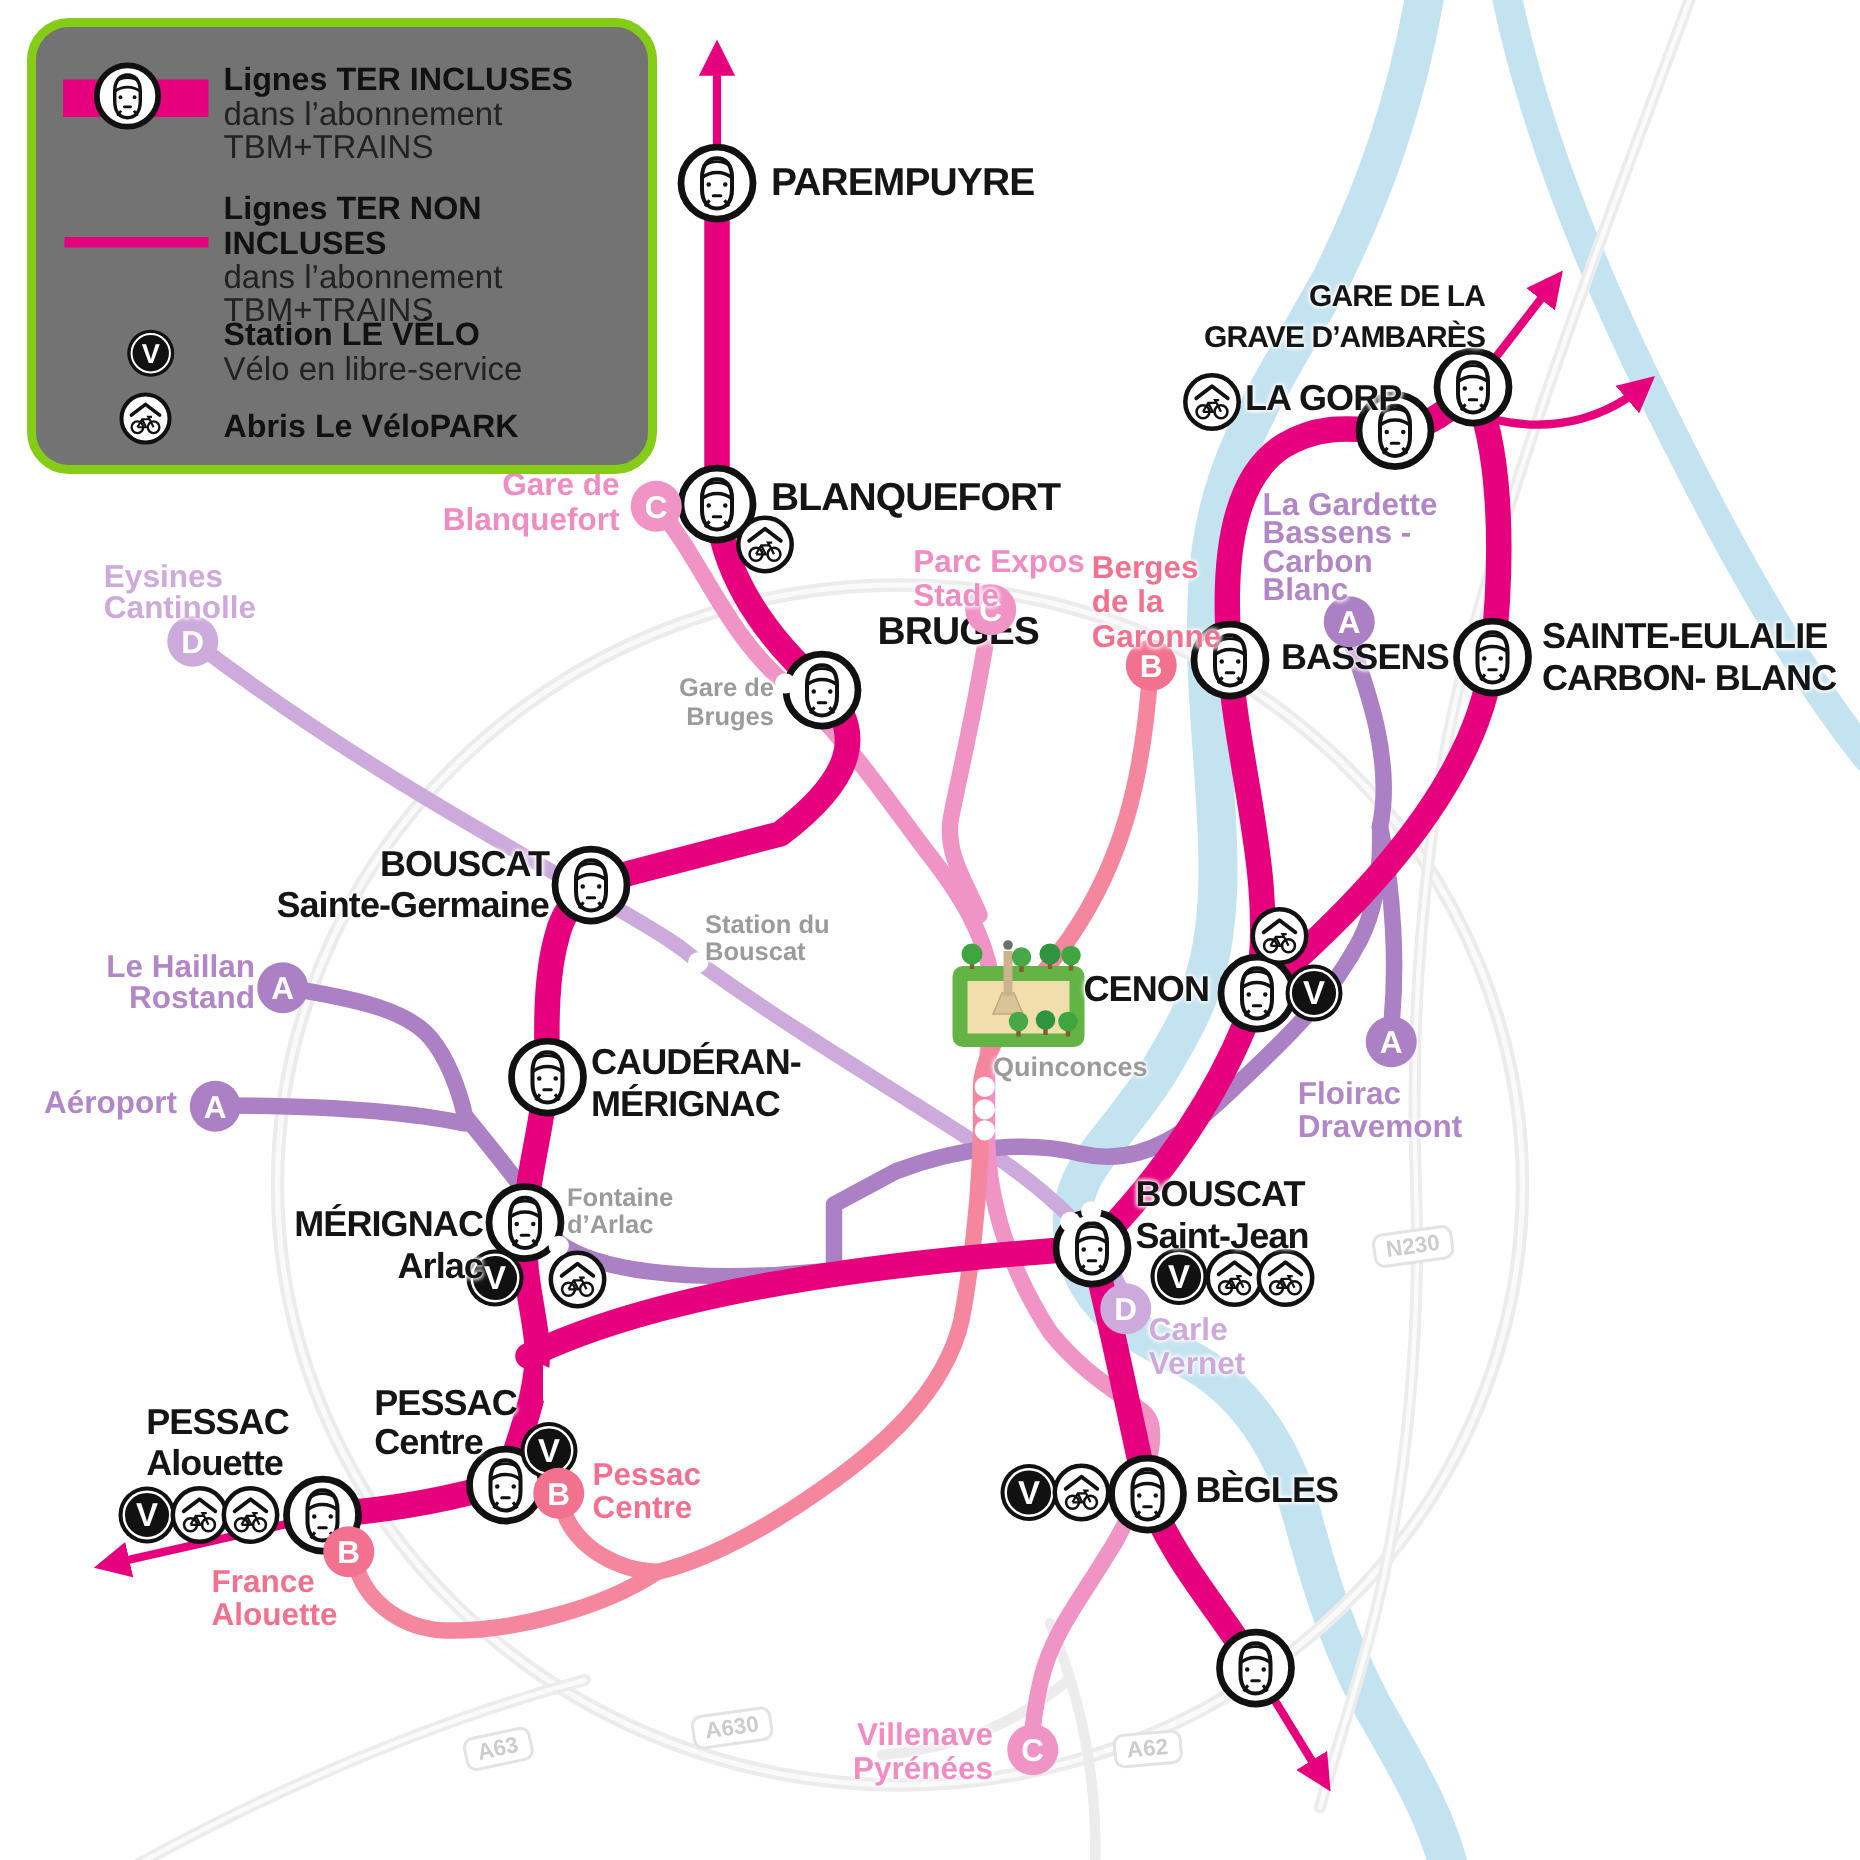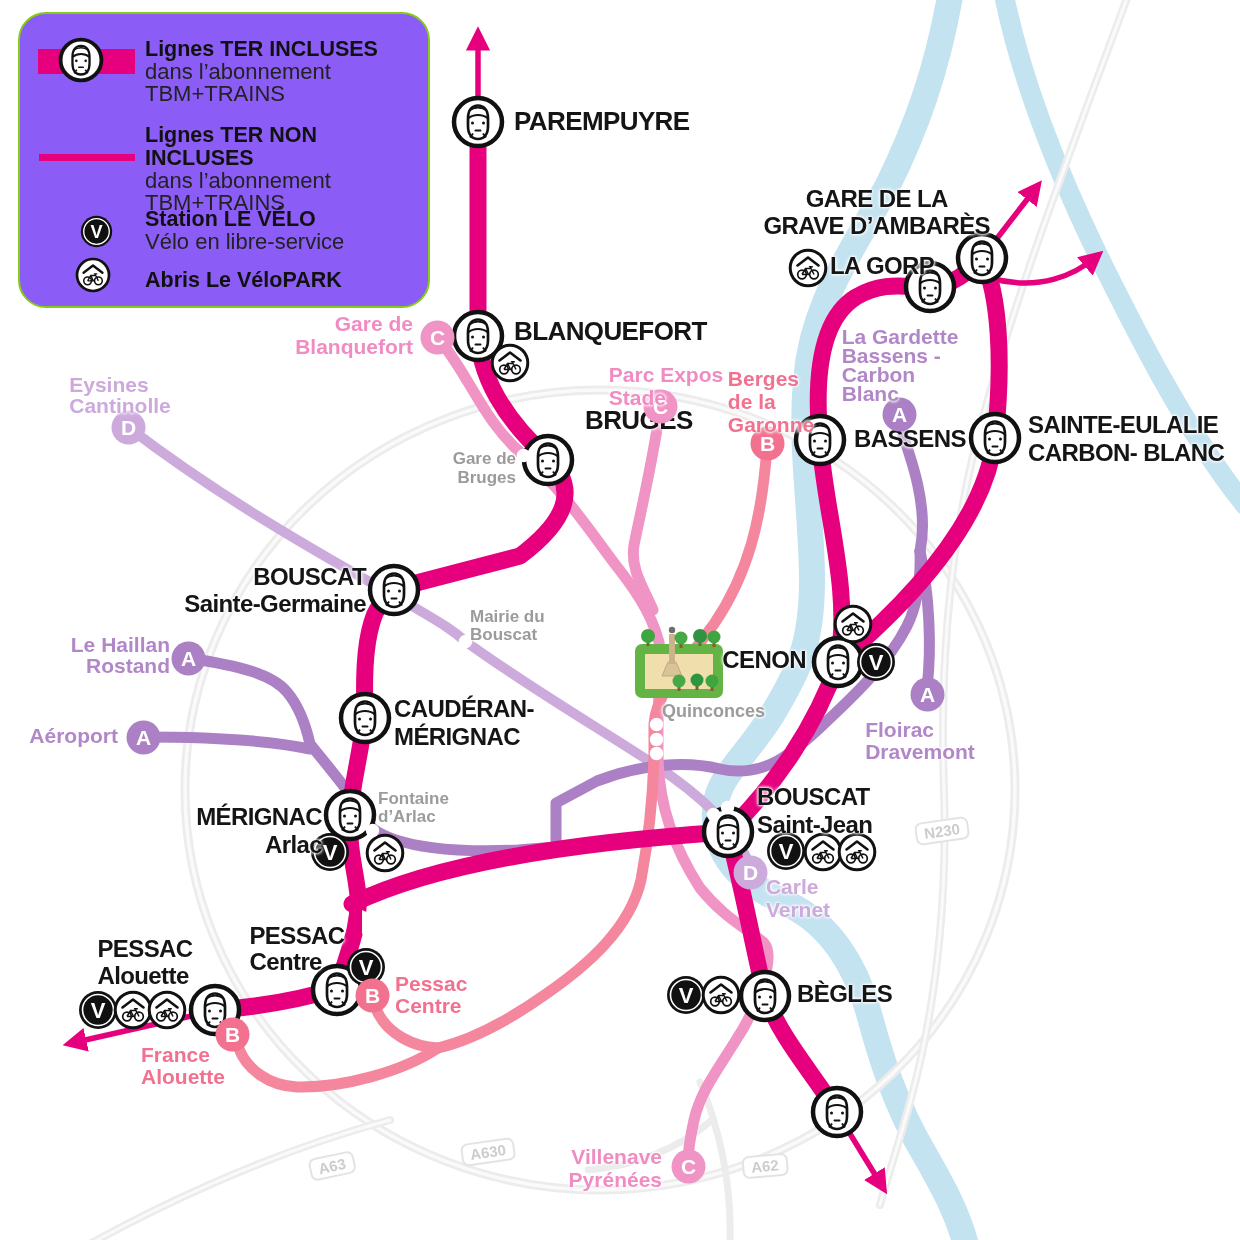--- a/index.html
+++ b/index.html
@@ -23,22 +23,22 @@
        text-shadow:0 0 3px #fff,0 0 3px #fff,0 0 4px #fff;}
   .lb-station{color:#151515;letter-spacing:-0.6px;}
   .lb-a{color:#B287C8;}
   .lb-b{color:var(--trambd);}
   .lb-c{color:#F08CC2;}
   .lb-d{color:#CDA9DC;}
   .lb-minor{color:#9B9B9B;}
   .roadpill{position:absolute;background:#fff;border:2px solid #E3E3E3;border-radius:7px;
        color:#CCCCCC;font-weight:bold;font-size:15px;padding:1px 7px;z-index:4;}
   
-  .legend{position:absolute;left:18px;top:12px;width:408px;height:292px;background:#8b5cf6;
-       border:2px solid #84cc16;border-radius:28px;z-index:10;}
+  .legend{position:absolute;left:18px;top:12px;width:408px;height:292px;background:#737373;
+       border:6px solid #84cc16;border-radius:28px;z-index:10;}
   .lg-thick{position:absolute;left:18px;top:35px;width:97px;height:25px;background:var(--ter);}
   .lg-thin{position:absolute;left:19px;top:140px;width:96px;height:7px;background:var(--ter);}
   .lg-ic{position:absolute;}
   .lg-ic.train{left:38px;top:23px;}
   .lg-ic.velo{left:60px;top:201px;}
   .lg-ic.park{left:55px;top:243px;}
   .lg-text{position:absolute;left:125px;color:#111;}
   .lgt1{top:24px;} .lgt2{top:110px;} .lgt3{top:194px;} .lgt4{top:255px;}
   .lg-title{font-weight:bold;font-size:21.5px;line-height:23px;color:#111;}
   .lg-sub{font-size:22px;line-height:21.5px;color:#222;}
@@ -431,21 +431,21 @@
       <div style="position: absolute; left: 955px; top: 231px; width: 54px; height: 54px;"><svg width="54" height="54" viewBox="0 0 54 54">
           <circle cx="27" cy="27" r="24" fill="#fff" stroke="#111" stroke-width="4.5"></circle>
           <path d="M17,23.5 C17,14.5 21.5,10.5 27,10.5 C32.5,10.5 37,14.5 37,23.5 L37,31 C37,39.5 33,44 27,44 C21,44 17,39.5 17,31 Z" fill="#fff" stroke="#111" stroke-width="2.7"></path>
           <path d="M17,23.5 C20,21 23,20 27,20 C31,20 34,21 37,23.5" fill="none" stroke="#111" stroke-width="2.2"></path>
           <path d="M18.5,15.5 C21,13.5 24,12.7 27,12.7 C30,12.7 33,13.5 35.5,15.5" fill="none" stroke="#111" stroke-width="1.8"></path>
           <circle cx="21.5" cy="28" r="1.5" fill="#111"></circle>
           <circle cx="32.5" cy="28" r="1.5" fill="#111"></circle>
           <path d="M24.5,35.5 L29.5,35.5" stroke="#111" stroke-width="2" stroke-linecap="round"></path>
           <path d="M19,42.5 L22,38.5 M35,42.5 L32,38.5" stroke="#111" stroke-width="2"></path>
         </svg></div>
-      <div class="lbl lb-station" style="left: 990px; top: 185.15px; font-size: 24px; line-height: 27px; transform: translateX(-100%); text-align: center;">
+      <div class="lbl lb-station" style="left: 990px; top: 185.15px; font-size: 20px; line-height: 27px; transform: translateX(-100%); text-align: right;">
         <div>GARE DE LA</div>
         <div>GRAVE D’AMBARÈS</div>
       </div>
       <div style="position: absolute; left: 418.5px; top: 318.5px; width: 37px; height: 37px;"><svg width="37" height="37" viewBox="0 0 37 37">
           <circle cx="18.5" cy="18.5" r="17" style="fill:#F093C5"></circle>
           <text x="18.5" y="26" text-anchor="middle" font-family="Liberation Sans,sans-serif" font-size="21" font-weight="bold" fill="#fff">C</text>
         </svg></div>
       <div class="lbl lb-c" style="left: 413px; top: 312.35px; font-size: 21px; line-height: 23px; transform: translateX(-100%); text-align: right;">
         <div>Gare de</div>
         <div>Blanquefort</div>
@@ -544,21 +544,21 @@
           <circle cx="8" cy="8" r="7.2" fill="#fff"></circle>
         </svg></div>
       <div class="lbl lb-minor" style="left: 516px; top: 448.55px; font-size: 17px; line-height: 19px; transform: translateX(-100%); text-align: right;">
         <div>Gare de</div>
         <div>Bruges</div>
       </div>
       <div style="position: absolute; left: 457.5px; top: 633.5px; width: 15px; height: 15px;"><svg width="15" height="15" viewBox="0 0 16 16">
           <circle cx="8" cy="8" r="7.2" fill="#fff"></circle>
         </svg></div>
       <div class="lbl lb-minor" style="left: 470px; top: 608.1px; font-size: 17px; line-height: 18px;">
-        <div>Mairie du</div>
+        <div>Station du</div>
         <div>Bouscat</div>
       </div>
       <div style="position: absolute; left: 364.5px; top: 822.5px; width: 15px; height: 15px;"><svg width="15" height="15" viewBox="0 0 16 16">
           <circle cx="8" cy="8" r="7.2" fill="#fff"></circle>
         </svg></div>
       <div class="lbl lb-minor" style="left: 378px; top: 790.1px; font-size: 17px; line-height: 18px;">
         <div>Fontaine</div>
         <div>d’Arlac</div>
       </div>
       <div style="position: absolute; left: 648.5px; top: 716.5px; width: 15px; height: 15px;"><svg width="15" height="15" viewBox="0 0 16 16">

